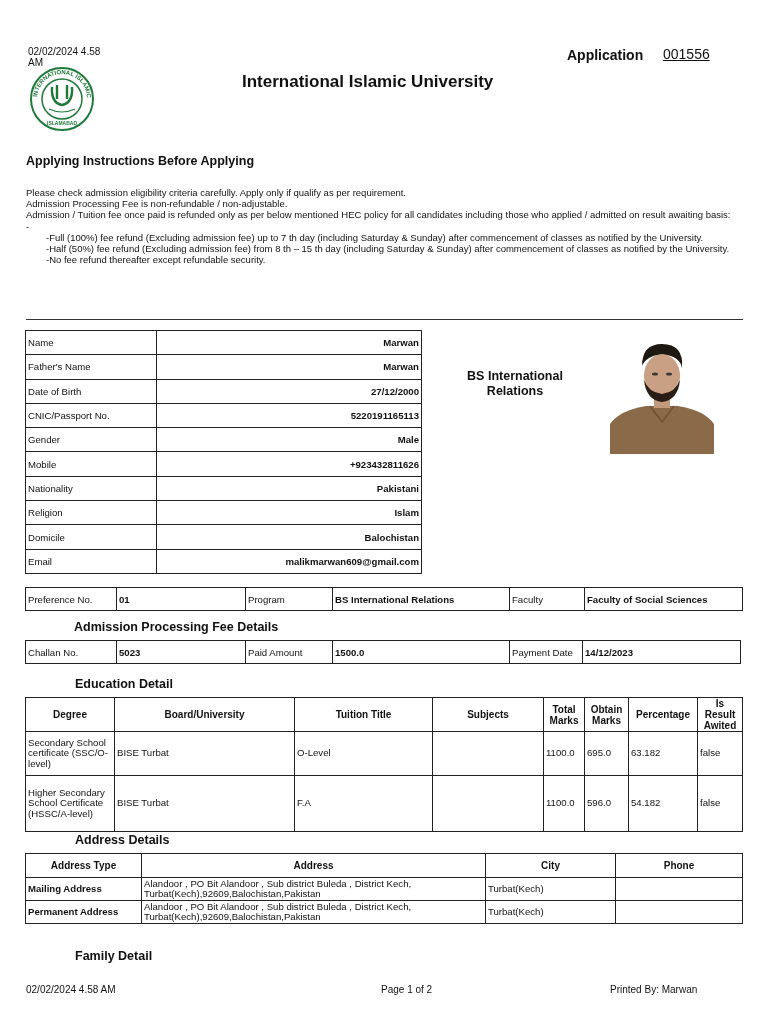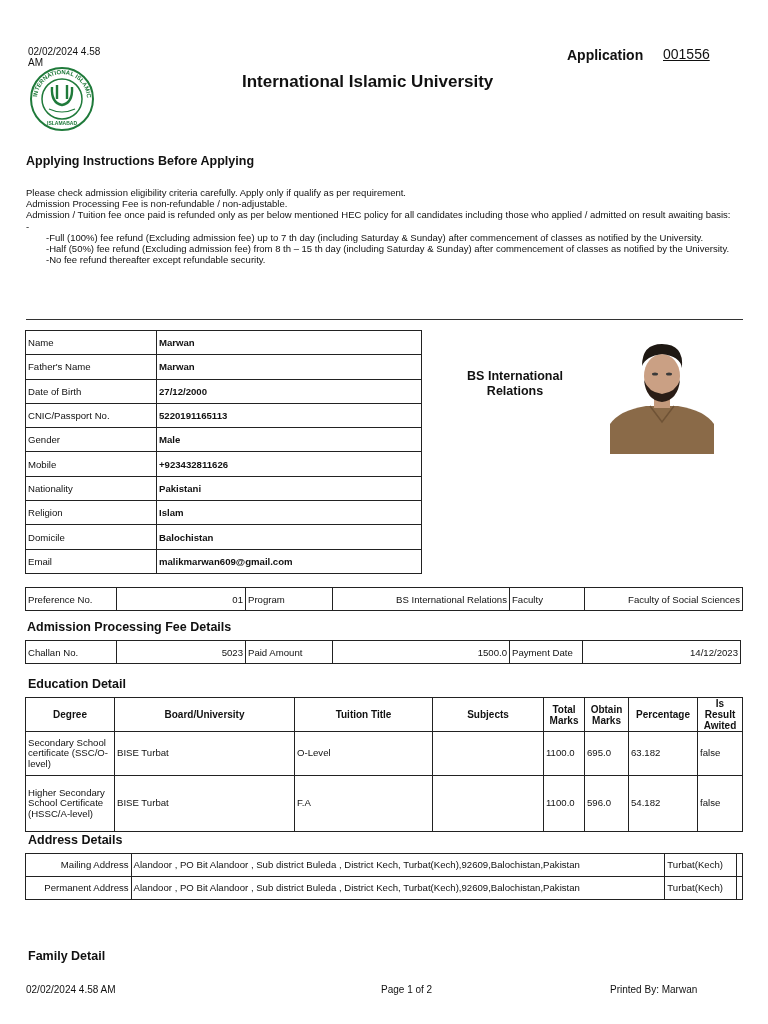--- a/index.html
+++ b/index.html
@@ -13,27 +13,27 @@
   .h-instr { left:26px; top:154px; font-size:12.5px; font-weight:bold; }
   .instr { left:26px; top:187px; width:710px; font-size:9.5px; line-height:11.2px; }
   .instr p { margin:0; }
   .instr .ind { padding-left:20px; }
   .hr { left:26px; top:319px; width:717px; height:0; border-top:1.5px solid #333; }
   table { border-collapse:collapse; font-size:9.6px; }
   td, th { border:1px solid #222; padding:0 2px; }
   .personal { left:25px; top:330px; width:397px; }
   .personal td { height:23.3px; }
   .personal td.k { width:126px;margin-top:15px; }
-  .personal td.v { font-weight:bold; }
+  .personal td.v { font-weight:bold;text-align:right; }
   .program-big { left:440px; top:369px; width:150px; text-align:center; font-size:12.5px; font-weight:bold; line-height:14.5px; }
   .photo { left:610px; top:336px; width:104px; height:118px; }
   .pref { left:25px; top:587px; width:718px; }
   .pref td { height:22px; }
-  .bold { font-weight:normal;text-align:right; }
-  .h-sec { font-size:12.5px; font-weight:bold; }
+  .bold { font-weight:bold; }
+  .h-sec { font-size:12.5px; font-weight:bold;margin-left:47px; }
   .fee { left:25px; top:640px; width:716px; }
   .fee td { height:22px; }
   .edu { left:25px; top:697px; width:718px; }
   .edu th { font-size:10px; height:30px; text-align:center; line-height:11px; }
   .edu td { font-size:9.6px; line-height:10.5px; }
   .edu td.n { }
   .addr { left:25px; top:853px; width:718px; }
   .addr th { height:23px; font-size:10px; }
   .addr td { height:22px; line-height:10.5px; }
   .foot { font-size:10px; top:984px; }
@@ -192,20 +192,26 @@
     <td class="n">596.0</td>
     <td class="n">54.182</td>
     <td class="n">false</td>
   </tr>
 </tbody>
   </table>
 
 <div class="abs h-sec" style="left:28px; top:833px;">Address Details</div>
 <table class="abs addr">
   <tbody>
+      <tr>
+    <th style="width:111px">Address Type</th>
+    <th style="width:339px">Address</th>
+    <th style="width:125px">City</th>
+    <th>Phone</th>
+  </tr>
   <tr>
     <td class="bold">Mailing Address</td>
     <td>Alandoor , PO Bit Alandoor , Sub district Buleda , District Kech, Turbat(Kech),92609,Balochistan,Pakistan</td>
     <td>Turbat(Kech)</td>
     <td></td>
   </tr>
   <tr>
     <td class="bold">Permanent Address</td>
     <td>Alandoor , PO Bit Alandoor , Sub district Buleda , District Kech, Turbat(Kech),92609,Balochistan,Pakistan</td>
     <td>Turbat(Kech)</td>

